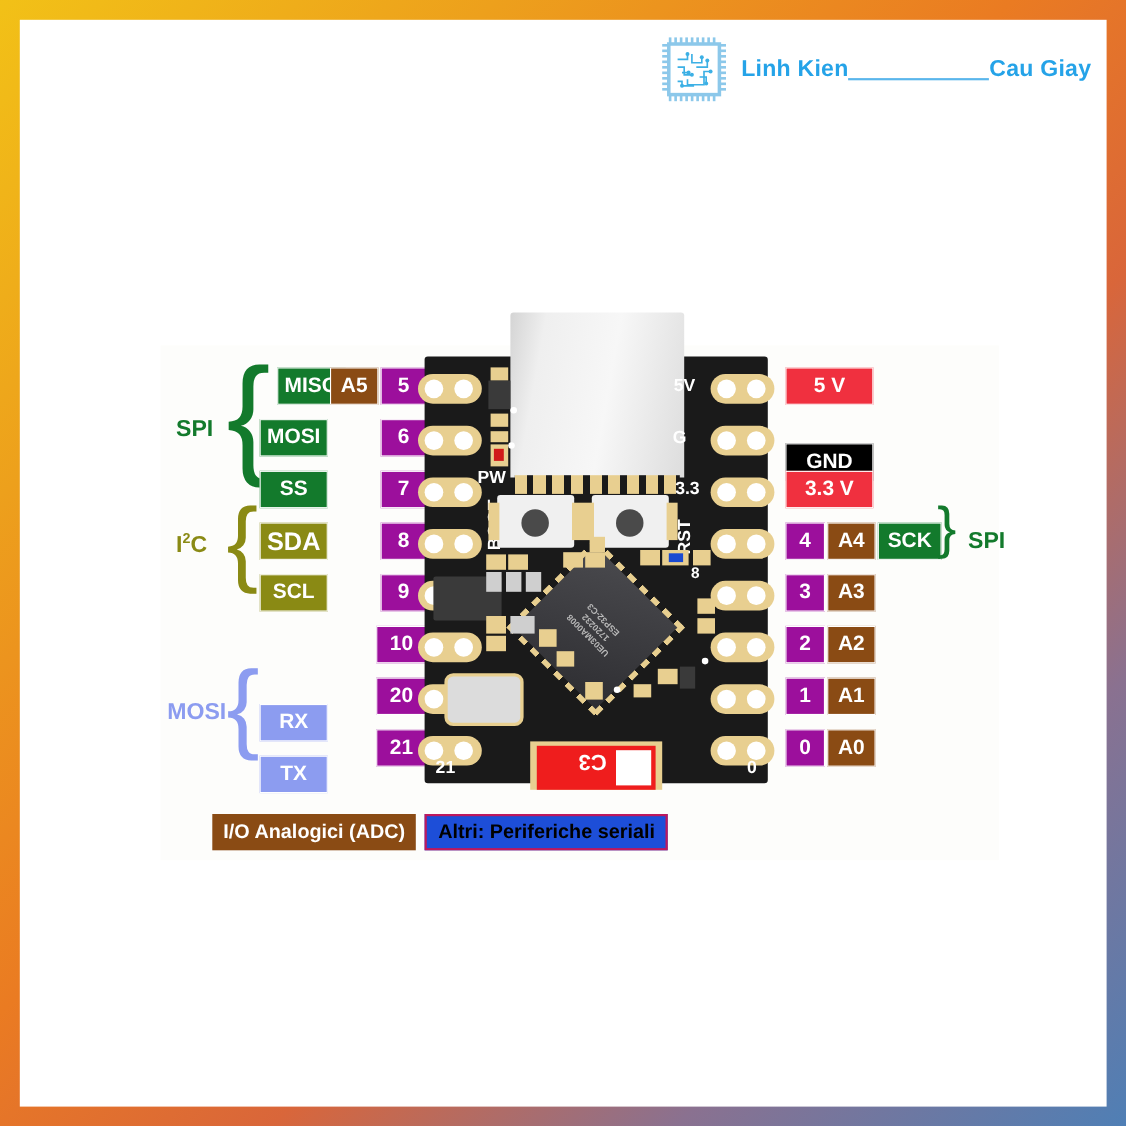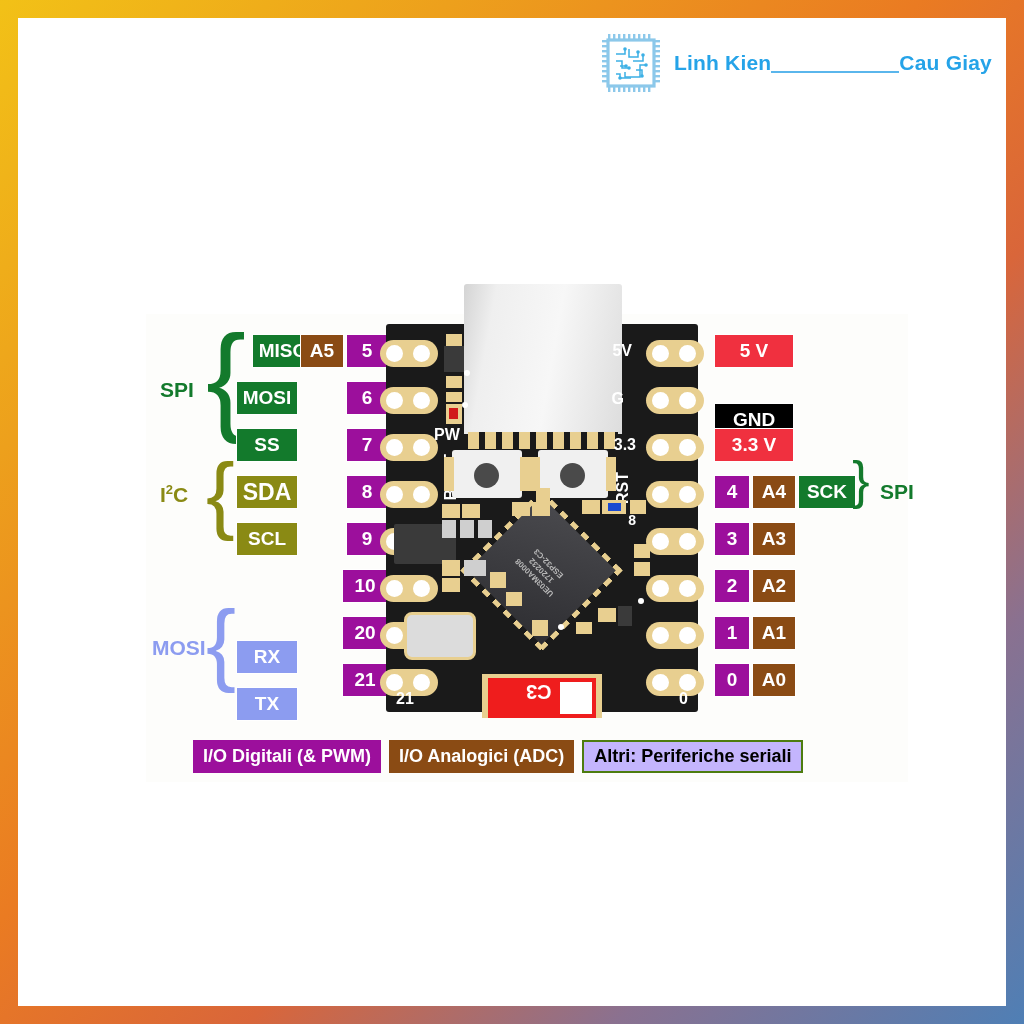--- a/index.html
+++ b/index.html
@@ -97,21 +97,21 @@
   #c3part .red { position: absolute; left: 6px; top: 4px; right: 6px; bottom: 0; background: #ef1d1d; }
   #c3part .wht { position: absolute; right: 10px; top: 8px; width: 32px; height: 32px; background: #ffffff; }
   #c3part .c3 { position: absolute; left: 44px; top: 6px; color:#fff; font-weight: bold; font-size: 20px;
                 transform: rotate(180deg); }
 
   
   #legend { position: absolute; left: 175px; top: 722px; display: flex; gap: 8px; align-items: stretch; }
   .leg { display: flex; align-items: center; padding: 4px 10px; font-weight: bold; font-size: 18px; color: #ffffff; }
   .leg.dig { background: #9c0f9c; }
   .leg.ana { background: #8a4b14; }
-  .leg.oth { background: #c4b5fd; color: #000000; border: 2px solid #4d7c0f; }
+  .leg.oth { background: #1d4ed8; color: #000000; border: 2px solid #be185d; }
 </style>
 </head>
 <body>
 
 <div id="page">
 
   <div id="header">
     <div id="chip-logo">
       <svg width="66" height="66" viewBox="0 0 66 66">
         <g fill="#8cc8ea">
@@ -386,18 +386,17 @@
     <div class="lbl ana" style="left:606px; top:255px; width:44px; height:34px; font-size:19px;">A2</div>
 
     <div class="lbl dig" style="left:568px; top:302px; width:36px; height:34px; font-size:19px;">1</div>
     <div class="lbl ana" style="left:606px; top:302px; width:44px; height:34px; font-size:19px;">A1</div>
 
     <div class="lbl dig" style="left:568px; top:349px; width:36px; height:34px; font-size:19px;">0</div>
     <div class="lbl ana" style="left:606px; top:349px; width:44px; height:34px; font-size:19px;">A0</div>
   </div>
 
   <div id="legend">
-    <div class="leg dig">I/O Digitali (&amp; PWM)</div>
     <div class="leg ana">I/O Analogici (ADC)</div>
     <div class="leg oth">Altri: Periferiche seriali</div>
   </div>
 
 </div>
 
 </body></html>

